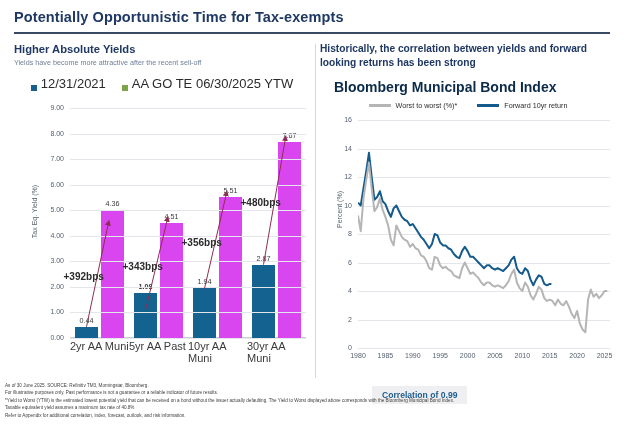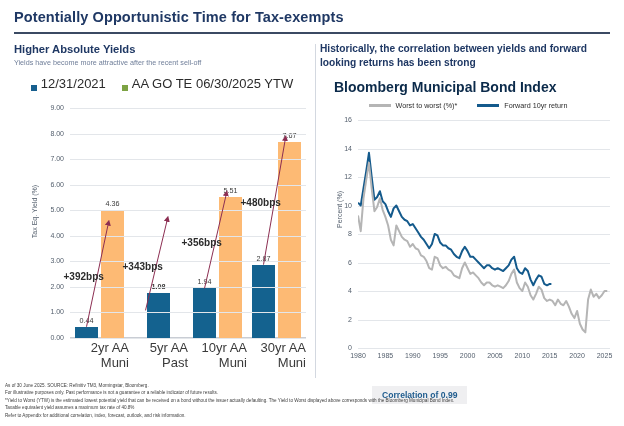--- a/index.html
+++ b/index.html
@@ -62,27 +62,27 @@
   .gridline{position:absolute;left:0;right:0;height:1px;background:#E3E6EA;}
   .ytick{
     position:absolute;left:-50px;width:44px;text-align:right;
     font-size:7px;color:#55606E;transform:translateY(-4px);
   }
   .axisline{position:absolute;left:0;right:0;bottom:0;height:1px;background:#C9CDD4;}
   .groups{position:absolute;left:0;right:0;bottom:0;top:0;display:flex;}
   .grp{flex:1;position:relative;display:flex;justify-content:center;align-items:flex-end;gap:3px;}
   .bar{width:23px;position:relative;}
   .bar.blue{background:#14628F;}
-  .bar.green{background:#fdba74;}
+  .bar.green{background:#d946ef;}
   .bar .val{
     position:absolute;left:50%;transform:translateX(-50%);top:-11px;
     font-size:7.2px;color:#3A3A3A;white-space:nowrap;
   }
   .xlabels{position:absolute;left:56px;right:4px;top:240px;display:flex;}
-  .xlab{flex:1;text-align:right;font-size:13px;color:#3A3A3A;}
+  .xlab{flex:1;text-align:left;font-size:11px;color:#3A3A3A;}
 
   
   .ovl{position:absolute;left:56px;top:8px;right:4px;height:230px;pointer-events:none;}
   .bps{
     position:absolute;font-size:10px;font-weight:bold;color:#2B2B2B;white-space:nowrap;
   }
 
   
   .line-wrap{position:absolute;left:0;top:72px;width:296px;height:266px;}
   .ylab-r{
@@ -145,20 +145,23 @@
               <div class="bar blue" style="height: 11.2444px;">
                 <span class="val">0.44</span>
               </div>
               <div class="bar green" style="height: 128px;">
                 <span class="val">4.36</span>
               </div>
             </div>
             <div class="grp">
               <div class="bar blue" style="height: 45px; font-weight: bold;">
                 <span class="val">1.08</span>
+              </div>
+              <div class="bar green" style="height: 115.256px;">
+                <span class="val">4.51</span>
               </div>
             </div>
             <div class="grp">
               <div class="bar blue" style="height: 49.5778px;">
                 <span class="val">1.94</span>
               </div>
               <div class="bar green" style="height: 140.811px;">
                 <span class="val">5.51</span>
               </div>
             </div>

